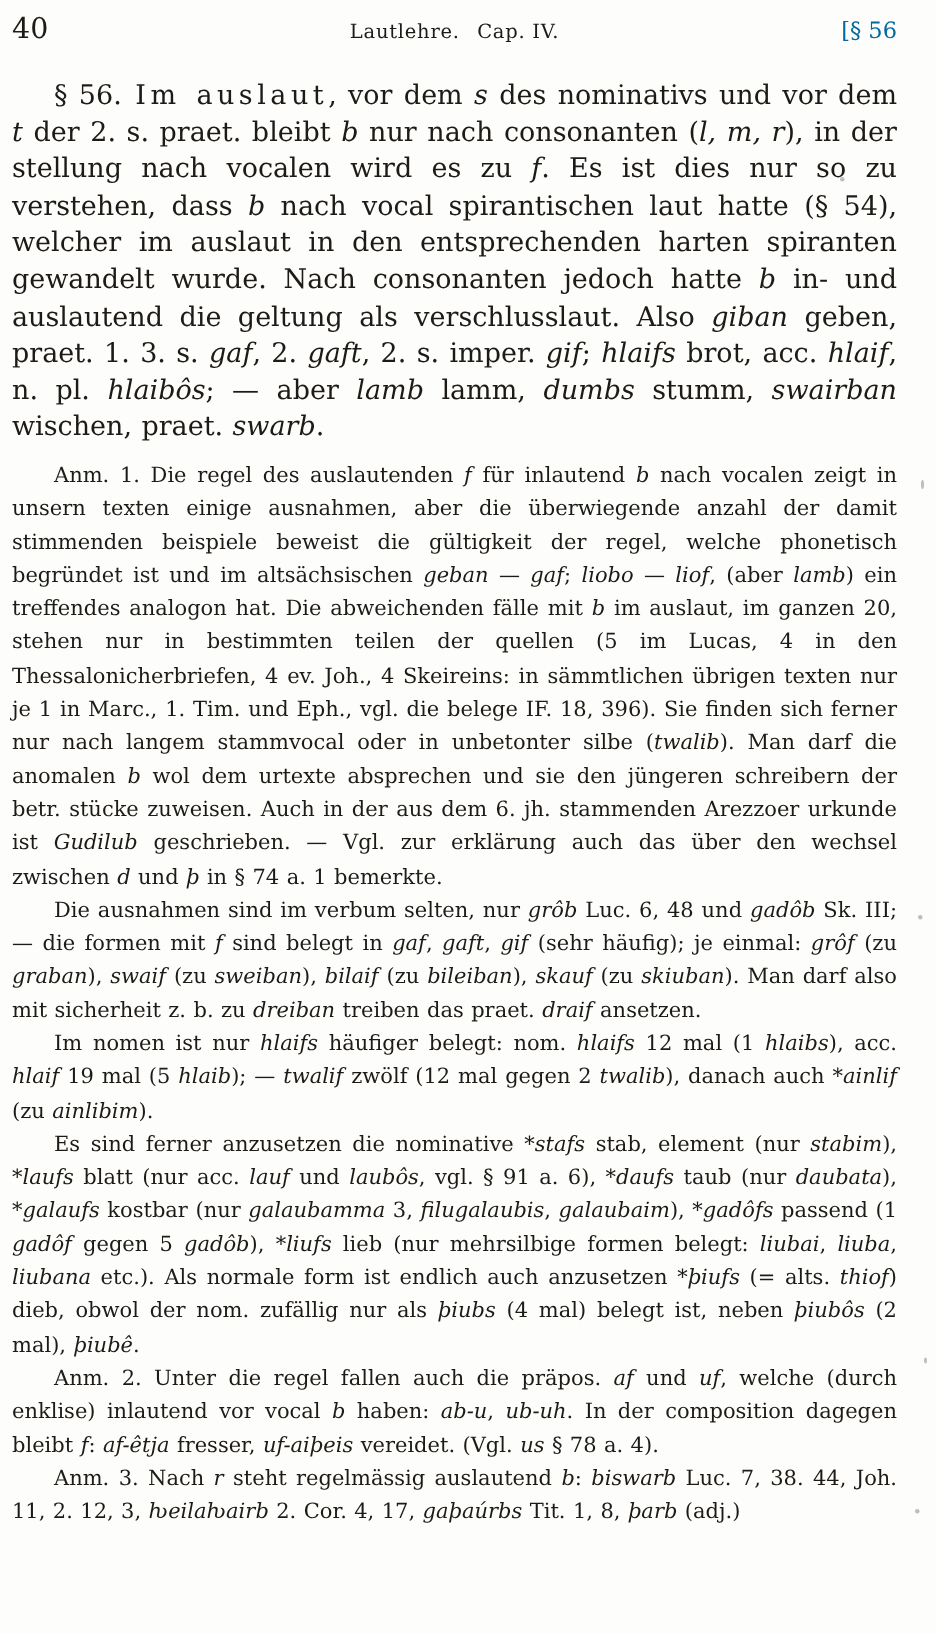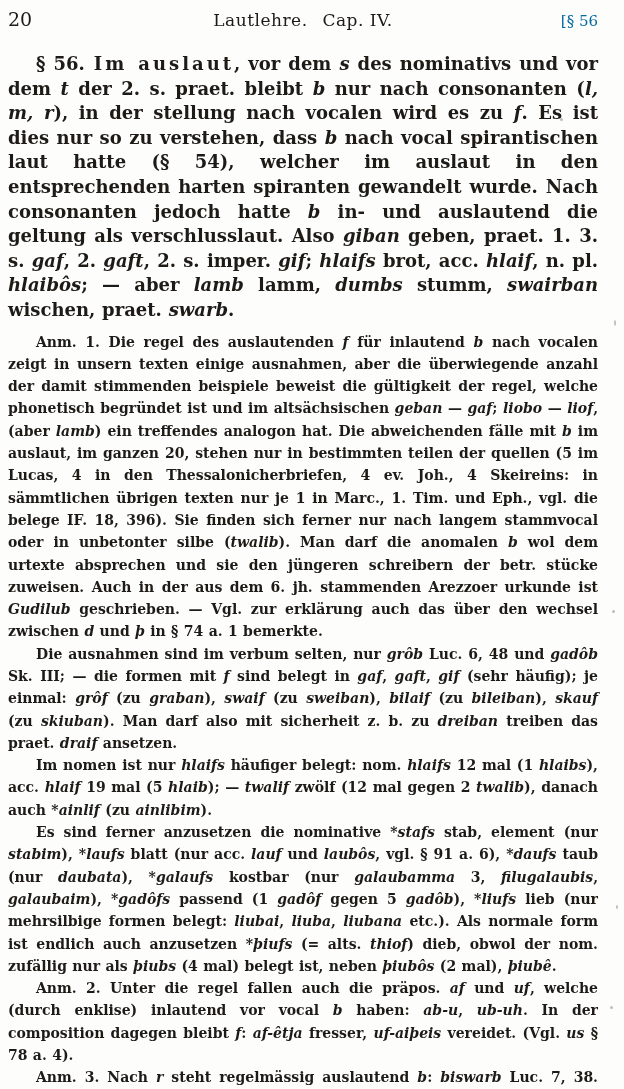--- a/index.html
+++ b/index.html
@@ -25,38 +25,37 @@
     display: flex;
     align-items: baseline;
     justify-content: space-between;
     margin-bottom: 22px;
   }
   .running-head .pageno {
     font-size: 19px;
     min-width: 70px;
   }
   .running-head .title {
-    font-size: 17px;
+    font-size: 13px;
     letter-spacing: 0.5px;
     white-space: pre;
     text-align: center;
     flex: 1;
   }
   .running-head .secref {
     font-size: 15px;
     min-width: 70px;
     text-align: right;
     color: #0369a1;
   }
   .para {
     margin: 0;
     text-align: justify;
     text-indent: 28px;
     word-spacing: 0.5px;
-    font-weight: bold;
   }
   .para.main {
     font-size: 18px;
     line-height: 24.6px;
     margin-bottom: 8px;
   }
   .para.small {
     font-size: 14px;
     line-height: 22.3px;
   }
@@ -73,21 +72,21 @@
   .speck.s2 { left: 614px; top: 320px;  width: 2px; height: 6px; }
   .speck.s3 { left: 612px; top: 610px;  width: 3px; height: 3px; }
   .speck.s4 { left: 616px; top: 905px;  width: 2px; height: 4px; }
   .speck.s5 { left: 610px; top: 1006px; width: 3px; height: 3px; }
 </style>
 </head>
 <body>
 
 <div class="page">
   <div class="running-head">
-    <span class="pageno">20</span>
+    <span class="pageno">40</span>
     <span class="title">Lautlehre.  Cap. IV.</span>
     <span class="secref">[§ 56</span>
   </div>
 
   <div>
       <p class="para main"><span>§ 56. </span><span class="sp">Im auslaut</span><span>, vor dem </span><span class="it">s</span><span> des nominativs und vor dem </span><span class="it">t</span><span> der 2. s. praet. bleibt </span><span class="it">b</span><span> nur nach consonanten (</span><span class="it">l, m, r</span><span>), in der stellung nach vocalen wird es zu </span><span class="it">f</span><span>. Es ist dies nur so zu verstehen, dass </span><span class="it">b</span><span> nach vocal spirantischen laut hatte (§ 54), welcher im auslaut in den entsprechenden harten spiranten gewandelt wurde. Nach consonanten jedoch hatte </span><span class="it">b</span><span> in- und auslautend die geltung als verschlusslaut. Also </span><span class="it">giban</span><span> geben, praet. 1. 3. s. </span><span class="it">gaf</span><span>, 2. </span><span class="it">gaft</span><span>, 2. s. imper. </span><span class="it">gif</span><span>; </span><span class="it">hlaifs</span><span> brot, acc. </span><span class="it">hlaif</span><span>, n. pl. </span><span class="it">hlaibôs</span><span>; — aber </span><span class="it">lamb</span><span> lamm, </span><span class="it">dumbs</span><span> stumm, </span><span class="it">swairban</span><span> wischen, praet. </span><span class="it">swarb</span><span>.</span></p>
       <p class="para small"><span>Anm. 1. Die regel des auslautenden </span><span class="it">f</span><span> für inlautend </span><span class="it">b</span><span> nach vocalen zeigt in unsern texten einige ausnahmen, aber die überwiegende anzahl der damit stimmenden beispiele beweist die gültigkeit der regel, welche phonetisch begründet ist und im altsächsischen </span><span class="it">geban</span><span> — </span><span class="it">gaf</span><span>; </span><span class="it">liobo</span><span> — </span><span class="it">liof</span><span>, (aber </span><span class="it">lamb</span><span>) ein treffendes analogon hat. Die abweichenden fälle mit </span><span class="it">b</span><span> im auslaut, im ganzen 20, stehen nur in bestimmten teilen der quellen (5 im Lucas, 4 in den Thessalonicherbriefen, 4 ev. Joh., 4 Skeireins: in sämmtlichen übrigen texten nur je 1 in Marc., 1. Tim. und Eph., vgl. die belege IF. 18, 396). Sie finden sich ferner nur nach langem stammvocal oder in unbetonter silbe (</span><span class="it">twalib</span><span>). Man darf die anomalen </span><span class="it">b</span><span> wol dem urtexte absprechen und sie den jüngeren schreibern der betr. stücke zuweisen. Auch in der aus dem 6. jh. stammenden Arezzoer urkunde ist </span><span class="it">Gudilub</span><span> geschrieben. — Vgl. zur erklärung auch das über den wechsel zwischen </span><span class="it">d</span><span> und </span><span class="it">þ</span><span> in § 74 a. 1 bemerkte.</span></p>
       <p class="para small"><span>Die ausnahmen sind im verbum selten, nur </span><span class="it">grôb</span><span> Luc. 6, 48 und </span><span class="it">gadôb</span><span> Sk. III; — die formen mit </span><span class="it">f</span><span> sind belegt in </span><span class="it">gaf</span><span>, </span><span class="it">gaft</span><span>, </span><span class="it">gif</span><span> (sehr häufig); je einmal: </span><span class="it">grôf</span><span> (zu </span><span class="it">graban</span><span>), </span><span class="it">swaif</span><span> (zu </span><span class="it">sweiban</span><span>), </span><span class="it">bilaif</span><span> (zu </span><span class="it">bileiban</span><span>), </span><span class="it">skauf</span><span> (zu </span><span class="it">skiuban</span><span>). Man darf also mit sicherheit z. b. zu </span><span class="it">dreiban</span><span> treiben das praet. </span><span class="it">draif</span><span> ansetzen.</span></p>
       <p class="para small"><span>Im nomen ist nur </span><span class="it">hlaifs</span><span> häufiger belegt: nom. </span><span class="it">hlaifs</span><span> 12 mal (1 </span><span class="it">hlaibs</span><span>), acc. </span><span class="it">hlaif</span><span> 19 mal (5 </span><span class="it">hlaib</span><span>); — </span><span class="it">twalif</span><span> zwölf (12 mal gegen 2 </span><span class="it">twalib</span><span>), danach auch *</span><span class="it">ainlif</span><span> (zu </span><span class="it">ainlibim</span><span>).</span></p>
       <p class="para small"><span>Es sind ferner anzusetzen die nominative *</span><span class="it">stafs</span><span> stab, element (nur </span><span class="it">stabim</span><span>), *</span><span class="it">laufs</span><span> blatt (nur acc. </span><span class="it">lauf</span><span> und </span><span class="it">laubôs</span><span>, vgl. § 91 a. 6), *</span><span class="it">daufs</span><span> taub (nur </span><span class="it">daubata</span><span>), *</span><span class="it">galaufs</span><span> kostbar (nur </span><span class="it">galaubamma</span><span> 3, </span><span class="it">filugalaubis</span><span>, </span><span class="it">galaubaim</span><span>), *</span><span class="it">gadôfs</span><span> passend (1 </span><span class="it">gadôf</span><span> gegen 5 </span><span class="it">gadôb</span><span>), *</span><span class="it">liufs</span><span> lieb (nur mehrsilbige formen belegt: </span><span class="it">liubai</span><span>, </span><span class="it">liuba</span><span>, </span><span class="it">liubana</span><span> etc.). Als normale form ist endlich auch anzusetzen *</span><span class="it">þiufs</span><span> (= alts. </span><span class="it">thiof</span><span>) dieb, obwol der nom. zufällig nur als </span><span class="it">þiubs</span><span> (4 mal) belegt ist, neben </span><span class="it">þiubôs</span><span> (2 mal), </span><span class="it">þiubê</span><span>.</span></p>

